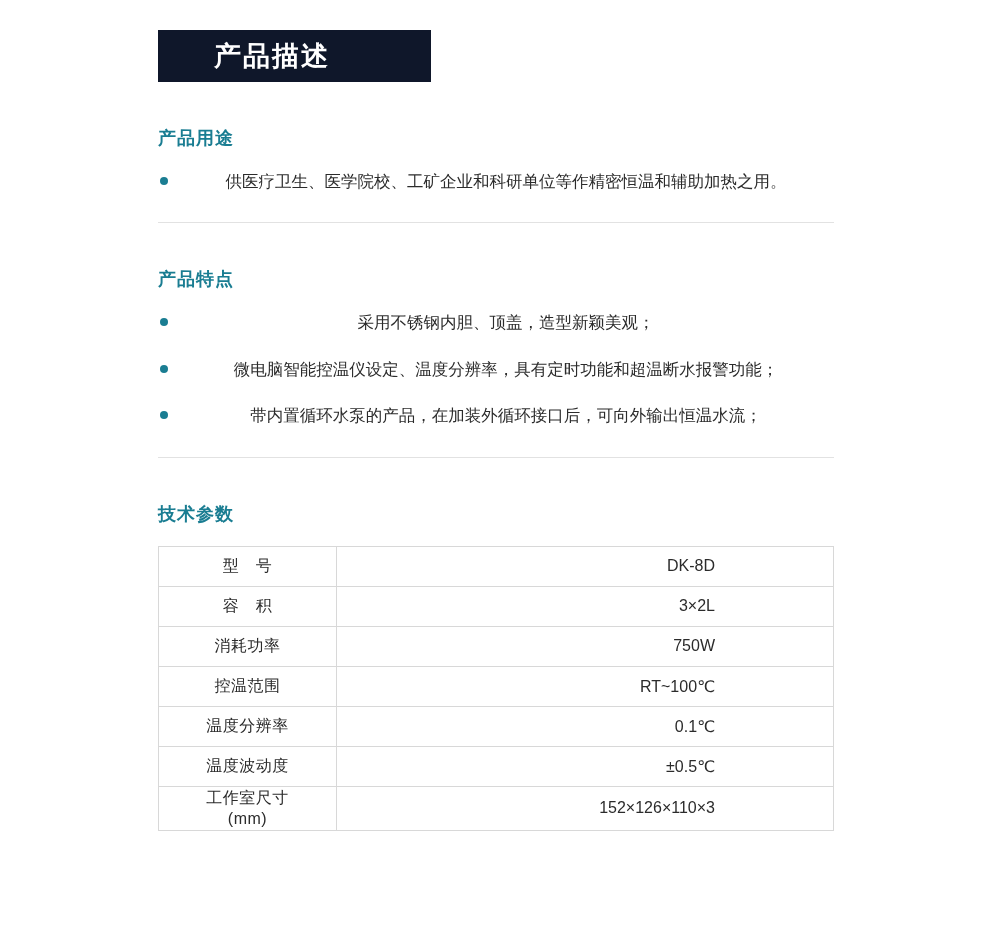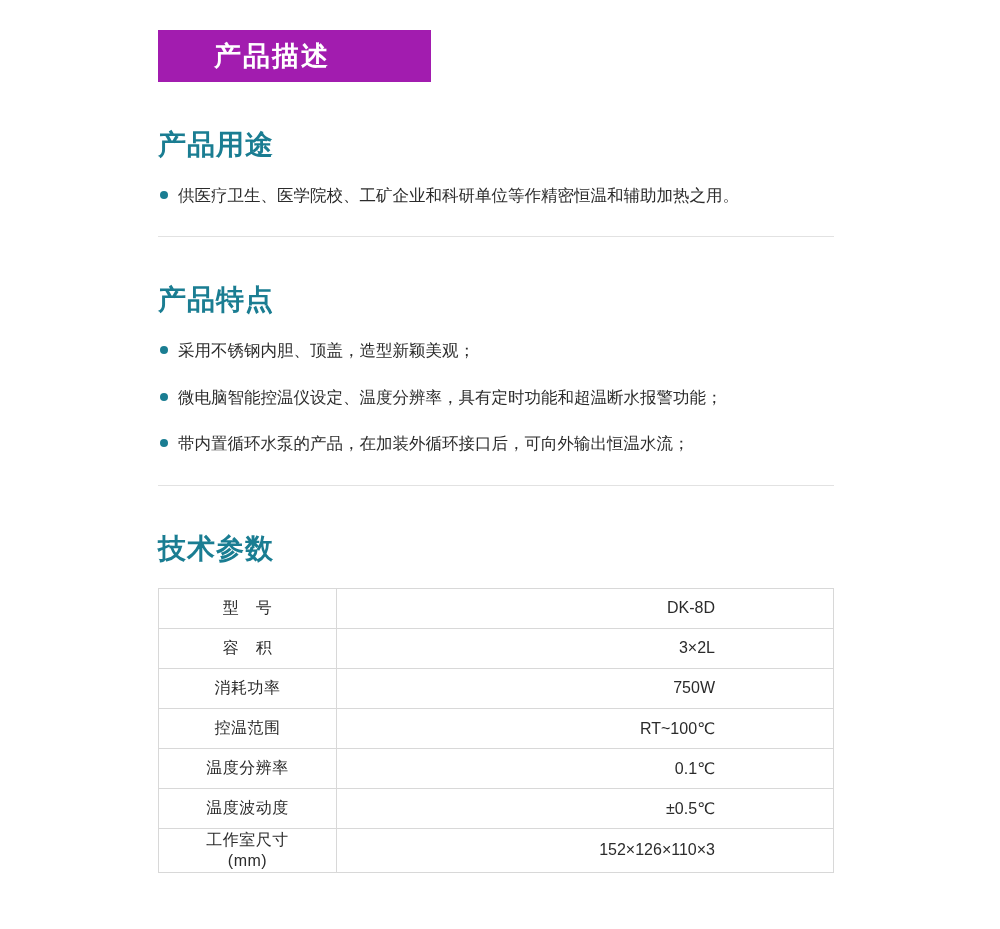--- a/index.html
+++ b/index.html
@@ -23,46 +23,47 @@
   .content {
     position: absolute;
     left: 158px;
     top: 30px;
     width: 676px;
   }
   
   .banner {
     width: 273px;
     height: 52px;
-    background: #a21caf;
+    background: #0f172a;
     display: flex;
     align-items: center;
     padding-left: 56px;
     box-sizing: border-box;
   }
   .banner-text {
     color: #ffffff;
     font-size: 27px;
     font-weight: bold;
     letter-spacing: 2px;
   }
   
   .section {
     margin-top: 44px;
   }
   .section-title {
     color: #1a7d92;
-    font-size: 28px;
+    font-size: 18px;
     font-weight: bold;
     letter-spacing: 1px;
   }
   .bullet-list {
     margin: 18px 0 0 0;
     padding: 0;
     list-style: none;
+    text-align: center;
   }
   .bullet-item {
     position: relative;
     padding-left: 20px;
     font-size: 16.5px;
     color: #2b2b2b;
     line-height: 1.6;
     margin-bottom: 20px;
   }
   .bullet-item:last-child {

